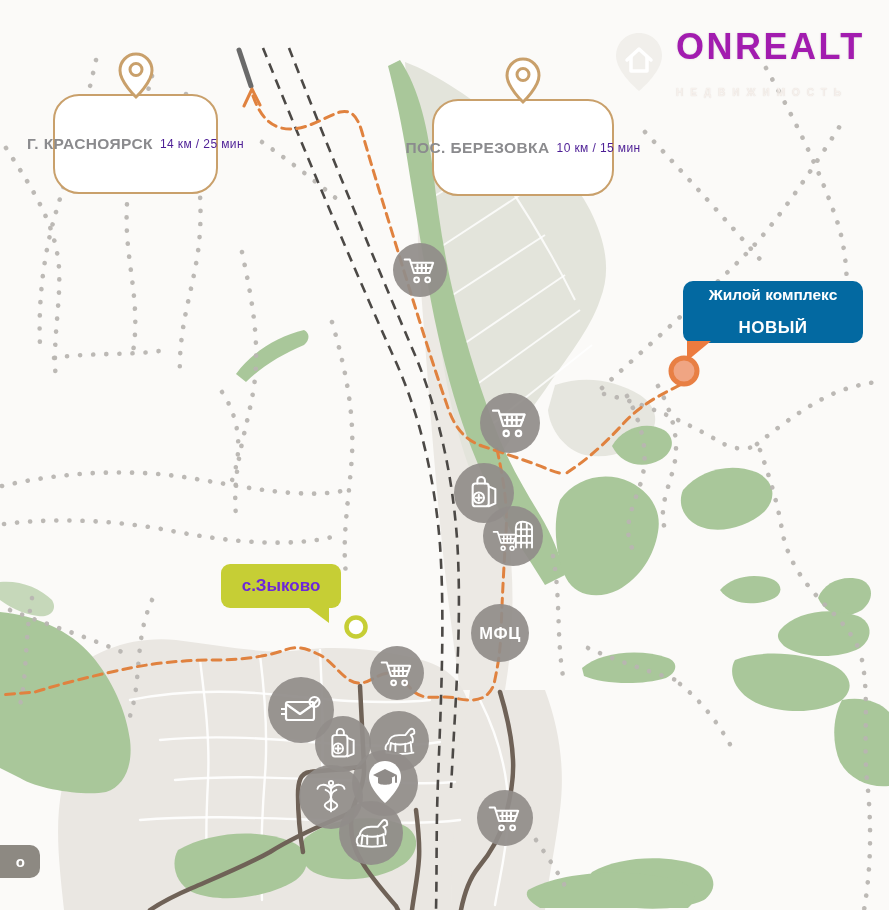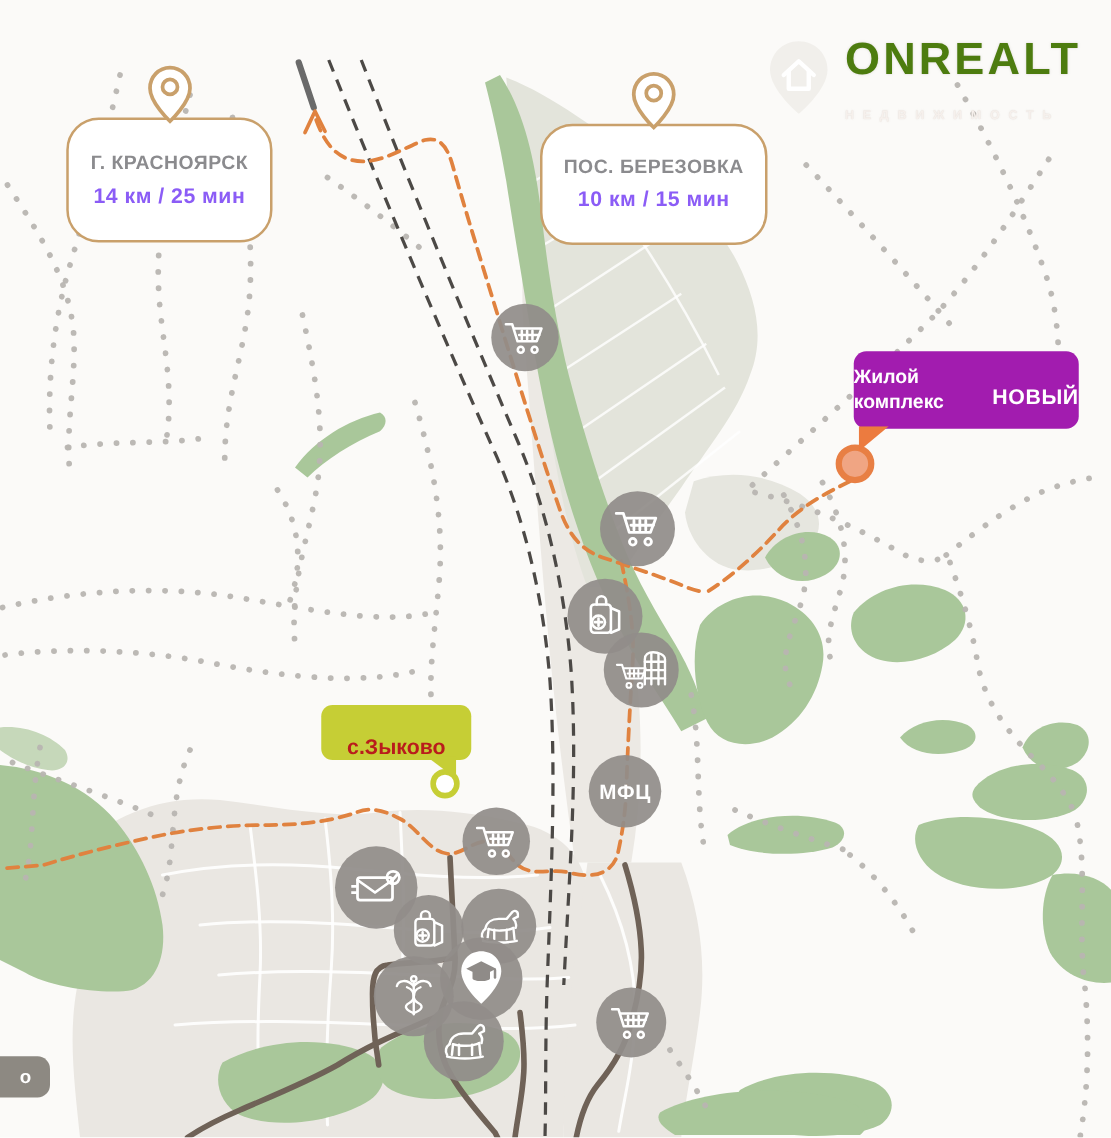--- a/index.html
+++ b/index.html
@@ -5,56 +5,56 @@
   html,body{margin:0;padding:0;background:#ffffff;}
   .stage{
     position:relative;width:889px;height:910px;overflow:hidden;
     background:#fbfaf8;font-family:"Liberation Sans",sans-serif;
   }
   .map{position:absolute;left:0;top:0;}
 
   
   .callout{
     position:absolute;background:#fff;border:2.5px solid #c9a06b;border-radius:26px;
-    display:flex;flex-direction:column;align-items:center;justify-content:center;gap:7px;
+    display:flex;flex-direction:row;align-items:center;justify-content:center;gap:7px;
     box-sizing:border-box;z-index:30;
   }
   .callout .pin{position:absolute;top:-44px;left:50%;transform:translateX(-50%);z-index:31;}
   .c-title{font-weight:700;font-size:15.5px;color:#8b8b8e;letter-spacing:.4px;white-space:nowrap;}
-  .c-sub{font-weight:700;font-size:17px;color:#8b5cf6;letter-spacing:.4px;white-space:nowrap;}
+  .c-sub{font-weight:400;font-size:12px;color:#4c1d95;letter-spacing:.4px;white-space:nowrap;}
 
   
   .badge-complex{
-    position:absolute;left:683px;top:281px;width:180px;min-height:54px;background:#a21caf;
-    border-radius:10px;color:#fff;display:flex;flex-direction:row;align-items:center;
+    position:absolute;left:683px;top:281px;width:180px;min-height:54px;background:#0369a1;
+    border-radius:10px;color:#fff;display:flex;flex-direction:column;align-items:center;
     justify-content:center;line-height:1.3;z-index:25;padding:4px 0;
   }
   .badge-complex .l1{font-weight:800;font-size:15.5px;}
   .badge-complex .l2{font-weight:800;font-size:17px;letter-spacing:.5px;margin-top:12px;}
   .badge-complex .tail{position:absolute;left:4px;bottom:-18px;}
 
   
   .badge-village{
     position:absolute;left:221px;top:564px;width:120px;height:44px;background:#c6ce35;
-    border-radius:9px;color:#b91c1c;display:flex;align-items:flex-end;justify-content:center;
-    font-weight:800;font-size:17px;z-index:25;margin-left:36px;
+    border-radius:9px;color:#6d28d9;display:flex;align-items:center;justify-content:center;
+    font-weight:800;font-size:17px;z-index:25;
   }
   .badge-village .tail{position:absolute;right:12px;bottom:-15px;}
 
   
   .badge-partial{
     position:absolute;left:-64px;top:845px;width:104px;height:33px;background:#8d8982;
     border-radius:10px;color:#fff;font-weight:700;font-size:15px;display:flex;
     align-items:center;justify-content:flex-end;padding-right:15px;box-sizing:border-box;z-index:25;
   }
 
   
   .logo{position:absolute;left:612px;top:26px;display:flex;align-items:center;gap:10px;z-index:40;}
   .logo-main{
-    font-weight:800;font-size:36px;color:#4d7c0f;letter-spacing:2.5px;
+    font-weight:800;font-size:36px;color:#a21caf;letter-spacing:2.5px;
     text-shadow:0 0 2px rgba(175,170,164,.45);
   }
   .logo-sub{
     font-weight:700;font-size:10px;color:#f6f0ec;letter-spacing:7px;margin-top:19px;
     text-shadow:0 0 1px rgba(190,180,172,.5);
   }
 
   
   .tr{fill:none;stroke:#b8b5b1;stroke-width:4.6;stroke-dasharray:0.1 13;stroke-linecap:round;opacity:.95;}
   .rail{fill:none;stroke:#4c4946;stroke-width:2.6;stroke-dasharray:10 7;}

